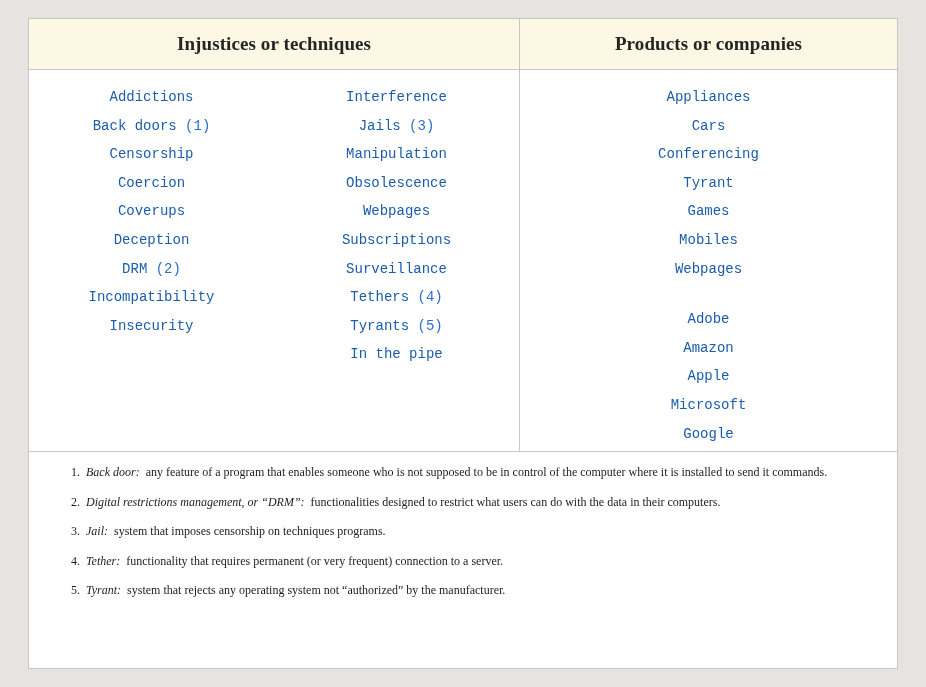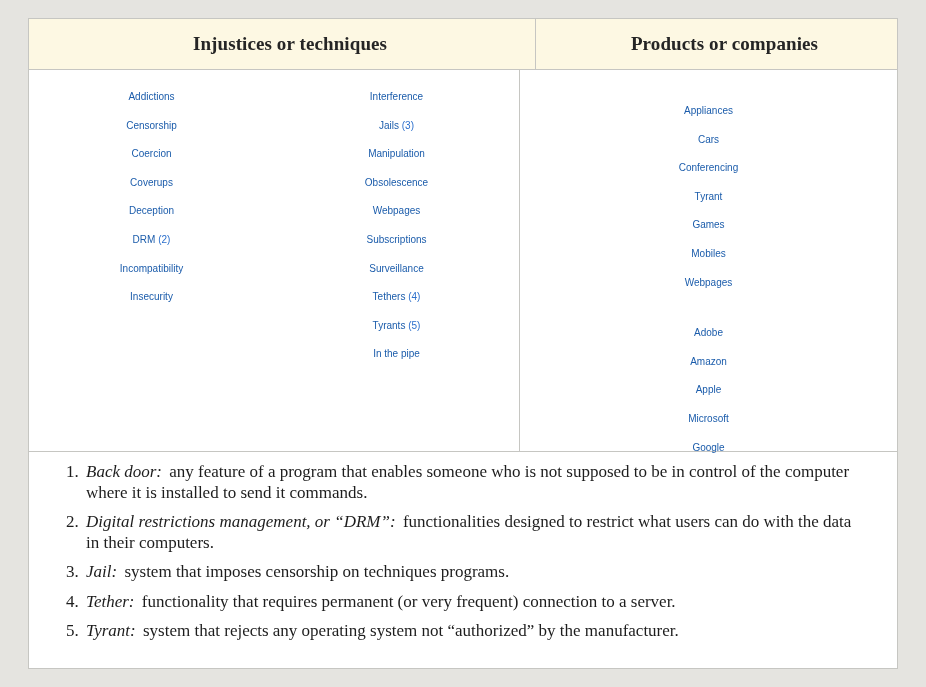--- a/index.html
+++ b/index.html
@@ -42,21 +42,20 @@
   .head-cell {
     display: flex;
     align-items: center;
     justify-content: center;
     font-family: "Liberation Serif", serif;
     font-weight: bold;
     font-size: 19px;
     color: #252525;
     letter-spacing: 0.1px;
     box-sizing: border-box;
-    margin-left: 16px;
   }
   .head-cell.left {
     width: 491px;
     border-right: 1px solid #c6c6c2;
   }
   .head-cell.right {
     flex: 1 1 auto;
   }
 
   
@@ -69,59 +68,59 @@
   .body-cell.left {
     width: 491px;
     box-sizing: border-box;
     border-right: 1px solid #c6c6c2;
     display: flex;
     padding-top: 13px;
   }
   .body-cell.right {
     flex: 1 1 auto;
     box-sizing: border-box;
-    padding-top: 27px;
+    padding-top: 13px;
   }
 
   .link-col {
     flex: 1 1 50%;
     text-align: center;
   }
   .link-group {
     text-align: center;
   }
   .link-group + .link-group {
     margin-top: 22px;
   }
 
   .entry {
     line-height: 28.6px;
     white-space: nowrap;
-    font-family: Liberation Sans, sans-serif;
-    font-size: 10px;
+    font-family: Liberation Mono, monospace;
+    font-size: 14px;
   }
   a.item {
     color: #1b5cab;
     text-decoration: none;
   }
   a.note-ref {
     color: #2b6fcc;
     text-decoration: none;
   }
 
   
   .notes-cell {
     box-sizing: border-box;
     padding: 10px 30px 10px 24px;
   }
   ol.notes {
     margin: 0;
     padding-left: 30px;
     font-family: "Liberation Serif", serif;
-    font-size: 17px;
+    font-size: 12px;
     color: #1d1d1d;
   }
   ol.notes > li {
     margin: 0 0 9px 0;
     line-height: 20.5px;
     padding-left: 3px;
   }
   ol.notes > li:last-child {
     margin-bottom: 1px;
   }
@@ -142,20 +141,21 @@
     <div class="head-row">
       <div class="head-cell left">Injustices or techniques</div>
       <div class="head-cell right">Products or companies</div>
     </div>
 
     <div class="body-row">
       <div class="body-cell left">
         <div class="link-col">
             <div class="link-group">
               <div class="entry"><a class="item" href="#">Addictions</a></div>
+              <div class="entry"><a class="item" href="#">Back doors</a> <a class="note-ref" href="#">(1)</a></div>
               <div class="entry"><a class="item" href="#">Censorship</a></div>
               <div class="entry"><a class="item" href="#">Coercion</a></div>
               <div class="entry"><a class="item" href="#">Coverups</a></div>
               <div class="entry"><a class="item" href="#">Deception</a></div>
               <div class="entry"><a class="item" href="#">DRM</a> <a class="note-ref" href="#">(2)</a></div>
               <div class="entry"><a class="item" href="#">Incompatibility</a></div>
               <div class="entry"><a class="item" href="#">Insecurity</a></div>
             </div>
           </div>
         <div class="link-col">

